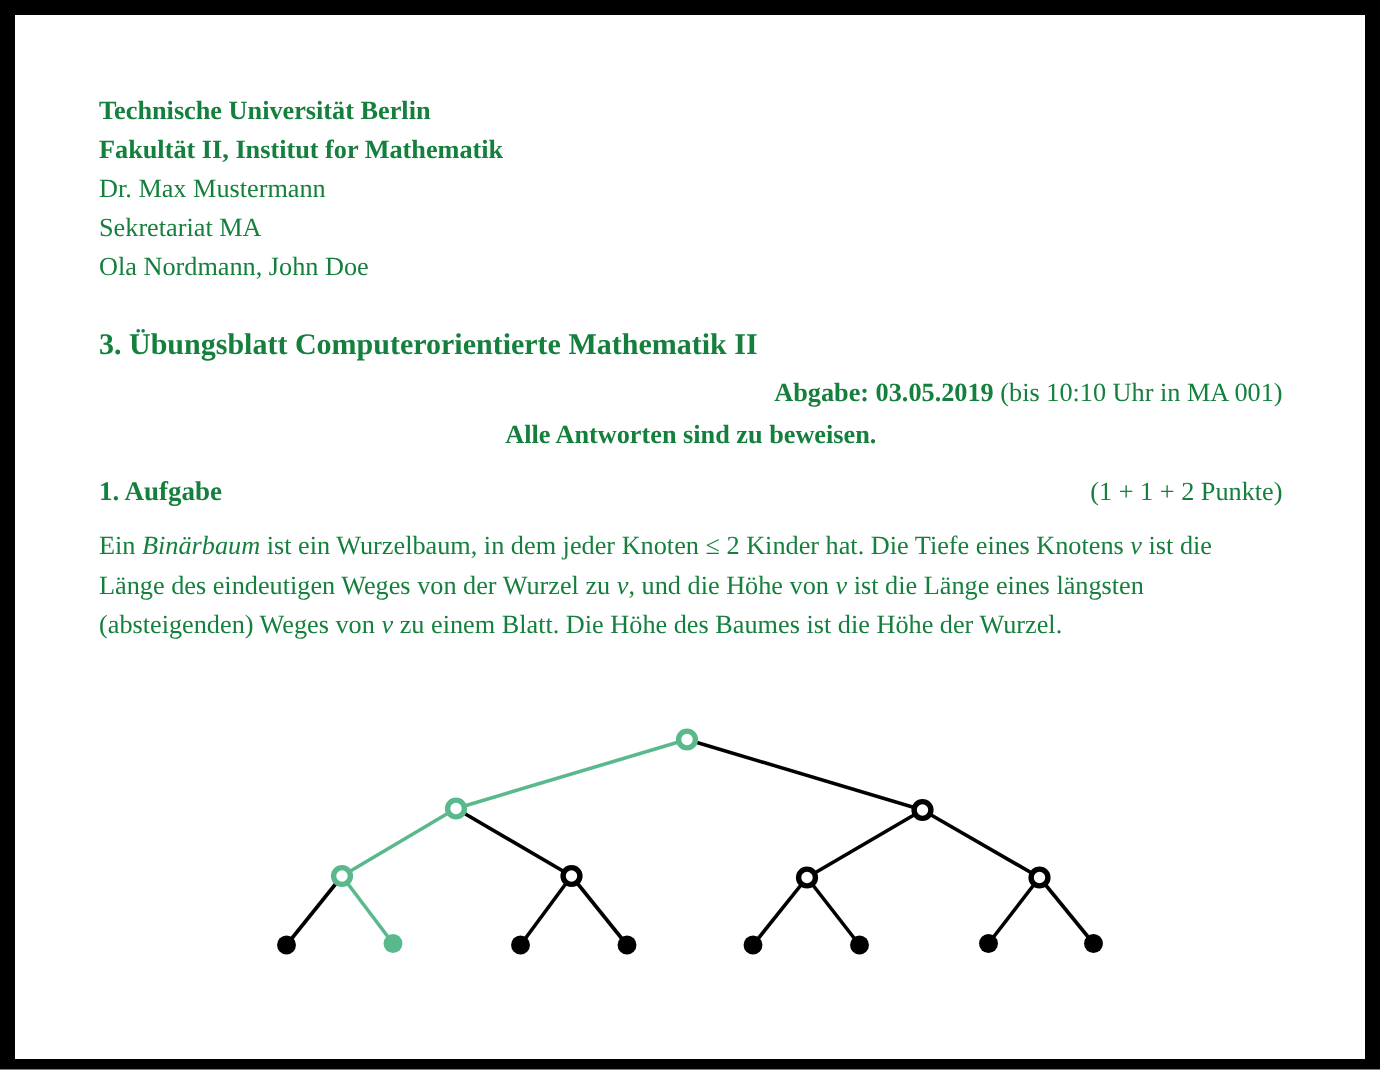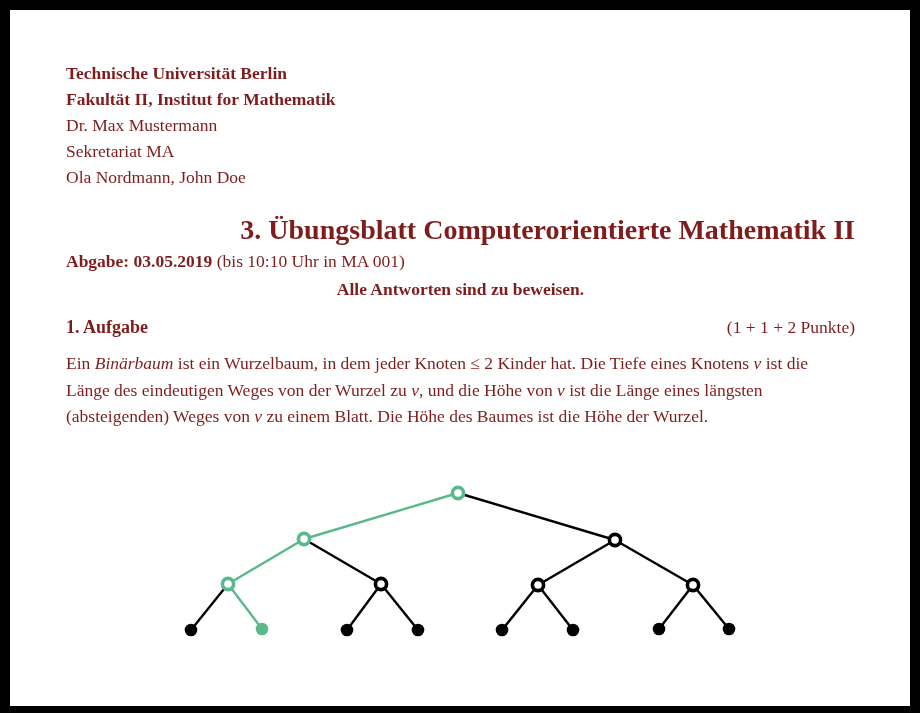--- a/index.html
+++ b/index.html
@@ -12,35 +12,35 @@
   }
   .page {
     position: absolute;
     left: 10px; top: 10px;
     width: 900px; height: 696px;
     background: #ffffff;
     overflow: hidden;
   }
   .content {
     padding: 50px 55px 0 56px;
-    color: #7f1d1d;
+    color: #15803d;
     font-size: 17.5px;
   }
   .b { font-weight: bold; }
   .it { font-style: italic; }
   .header { display: flex; justify-content: space-between; line-height: 26px; }
   .header-right { text-align: right; }
   .title {
-    text-align: right;
+    text-align: left;
     font-weight: bold;
-    font-size: 28px;
+    font-size: 20px;
     line-height: 30px;
     margin-top: 25px;
   }
-  .deadline { text-align: left; line-height: 28px; margin-top: 2px; }
+  .deadline { text-align: right; line-height: 28px; margin-top: 2px; }
   .note { text-align: center; line-height: 28px; }
   .exercise-row {
     display: flex; justify-content: space-between; align-items: center;
     line-height: 26px; margin-top: 11px;
     font-size: 17.5px;
   }
   .exercise-row .b { font-size: 18px; }
   .para { margin: 10px 0 0 0; line-height: 26.5px; }
   .tree {
     position: absolute;

